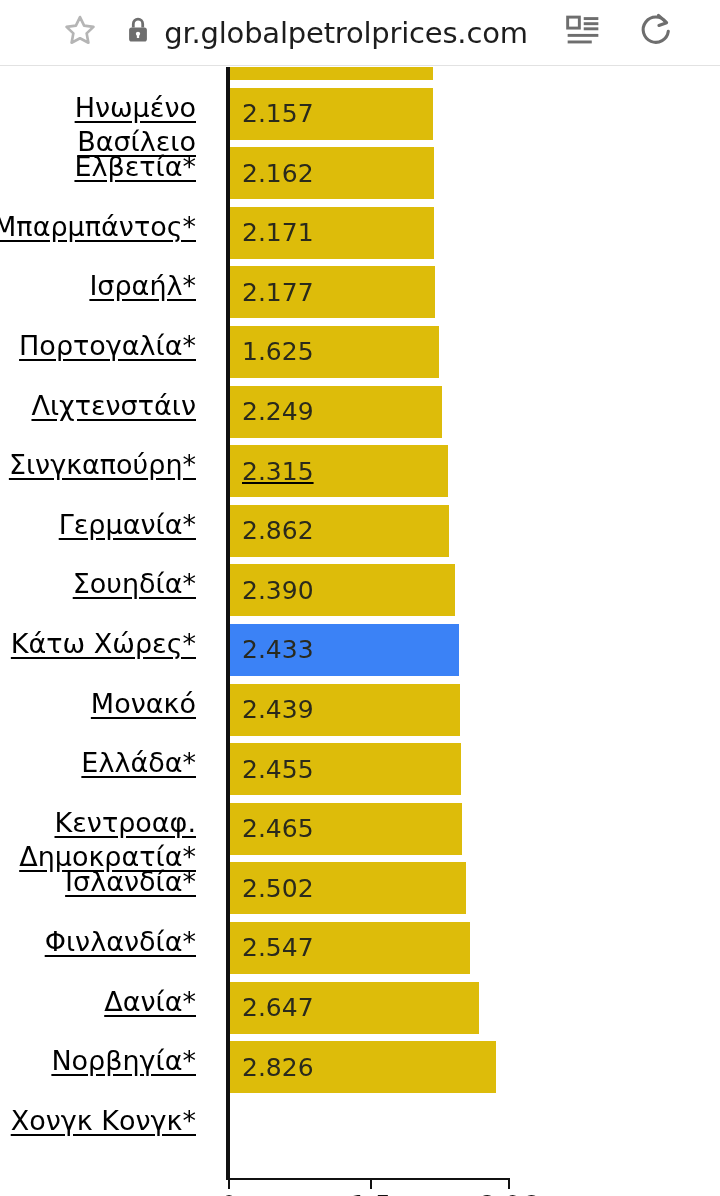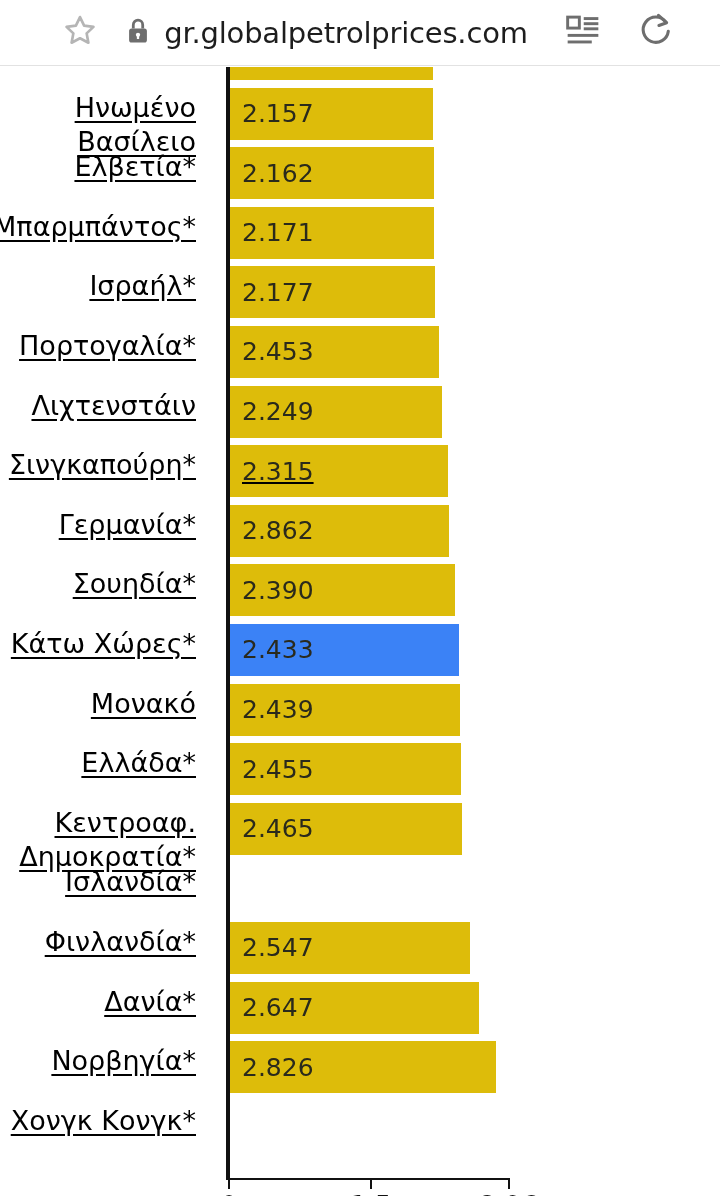--- a/index.html
+++ b/index.html
@@ -30,21 +30,20 @@
   #star-btn {
     width: 72px;
     display: flex;
     align-items: center;
     justify-content: center;
     margin-left: 44px;
   }
   #url-zone {
     flex: 1;
     display: flex;
-    align-items: center;
     justify-content: center;
     gap: 14px;
     margin-left: -26px;
   }
   #url-text {
     font-size: 29px;
     color: #1d1d1d;
     letter-spacing: -0.2px;
     white-space: nowrap;
     font-family: "DejaVu Sans", "Liberation Sans", sans-serif;
@@ -214,21 +213,21 @@
       </div>
       <div class="chart-row">
         <a class="row-label">Ισραήλ*</a>
         <div class="row-bar" style="width: 206px; background: rgb(221, 188, 10);">
           <span class="row-value">2.177</span>
         </div>
       </div>
       <div class="chart-row">
         <a class="row-label">Πορτογαλία*</a>
         <div class="row-bar" style="width: 210px; background: rgb(221, 188, 10);">
-          <span class="row-value">2.453</span>
+          <span class="row-value">1.625</span>
         </div>
       </div>
       <div class="chart-row">
         <a class="row-label">Λιχτενστάιν</a>
         <div class="row-bar" style="width: 213px; background: rgb(221, 188, 10);">
           <span class="row-value">2.249</span>
         </div>
       </div>
       <div class="chart-row">
         <a class="row-label">Σινγκαπούρη*</a>
@@ -268,20 +267,23 @@
       </div>
       <div class="chart-row">
         <a class="row-label">Κεντροαφ.
 Δημοκρατία*</a>
         <div class="row-bar" style="width: 233px; background: rgb(221, 188, 10);">
           <span class="row-value">2.465</span>
         </div>
       </div>
       <div class="chart-row">
         <a class="row-label">Ισλανδία*</a>
+        <div class="row-bar" style="width: 237px; background: rgb(221, 188, 10);">
+          <span class="row-value">2.502</span>
+        </div>
       </div>
       <div class="chart-row">
         <a class="row-label">Φινλανδία*</a>
         <div class="row-bar" style="width: 241px; background: rgb(221, 188, 10);">
           <span class="row-value">2.547</span>
         </div>
       </div>
       <div class="chart-row">
         <a class="row-label">Δανία*</a>
         <div class="row-bar" style="width: 250px; background: rgb(221, 188, 10);">

